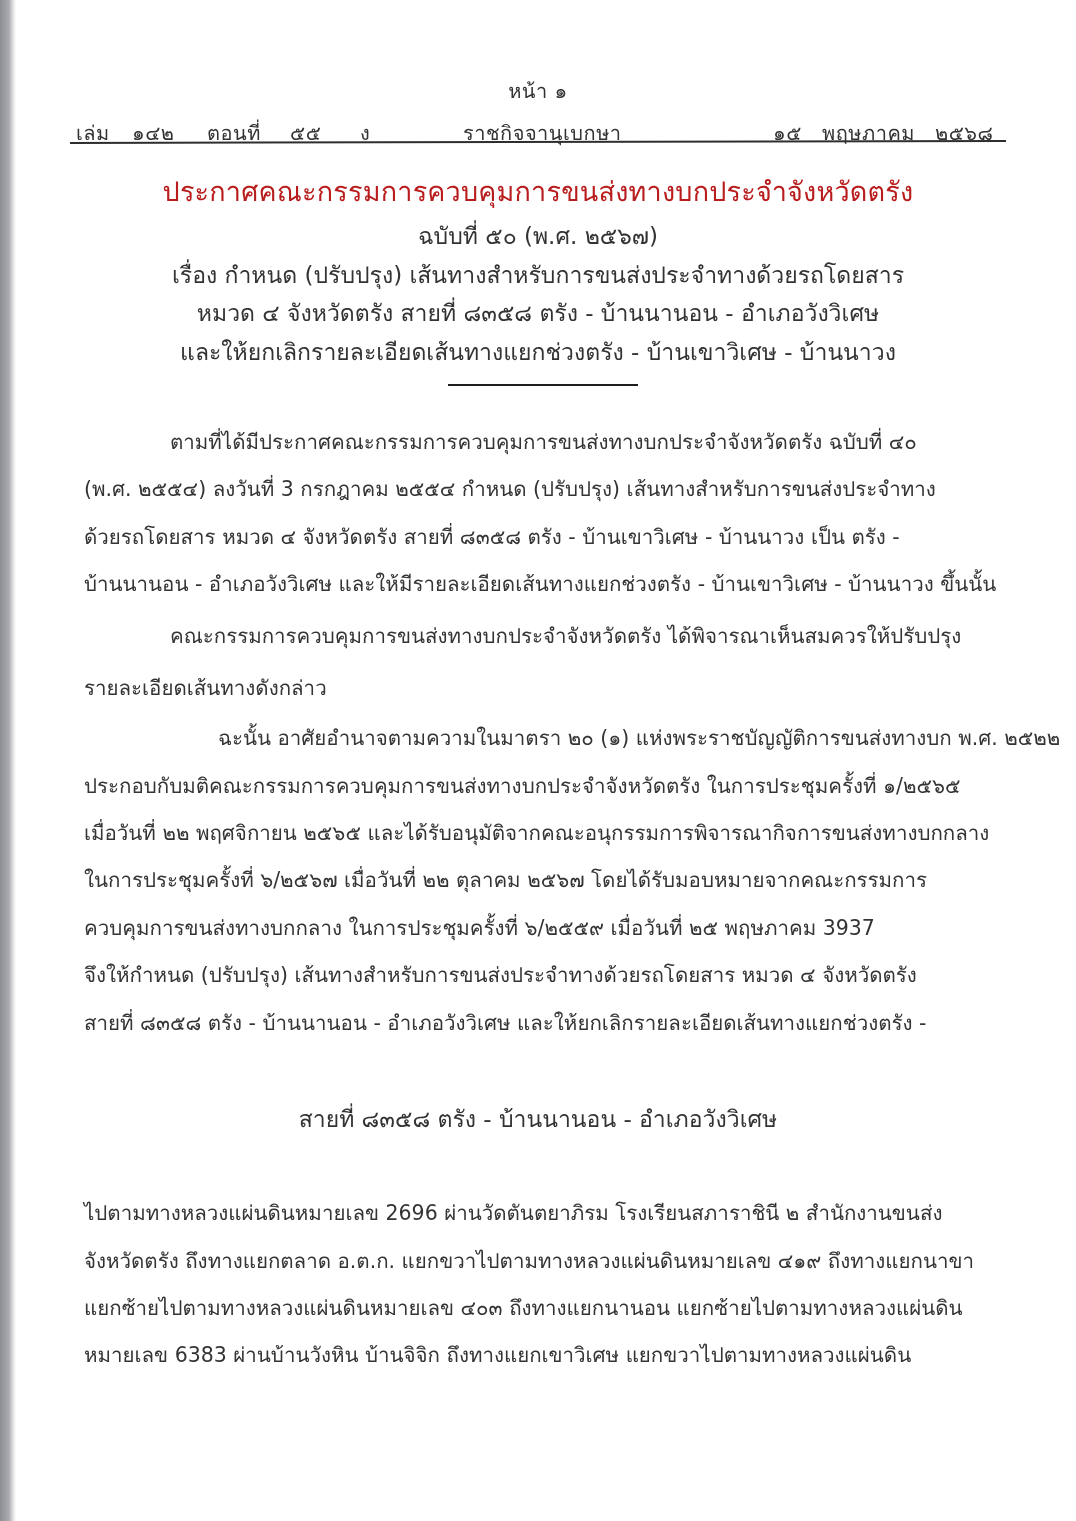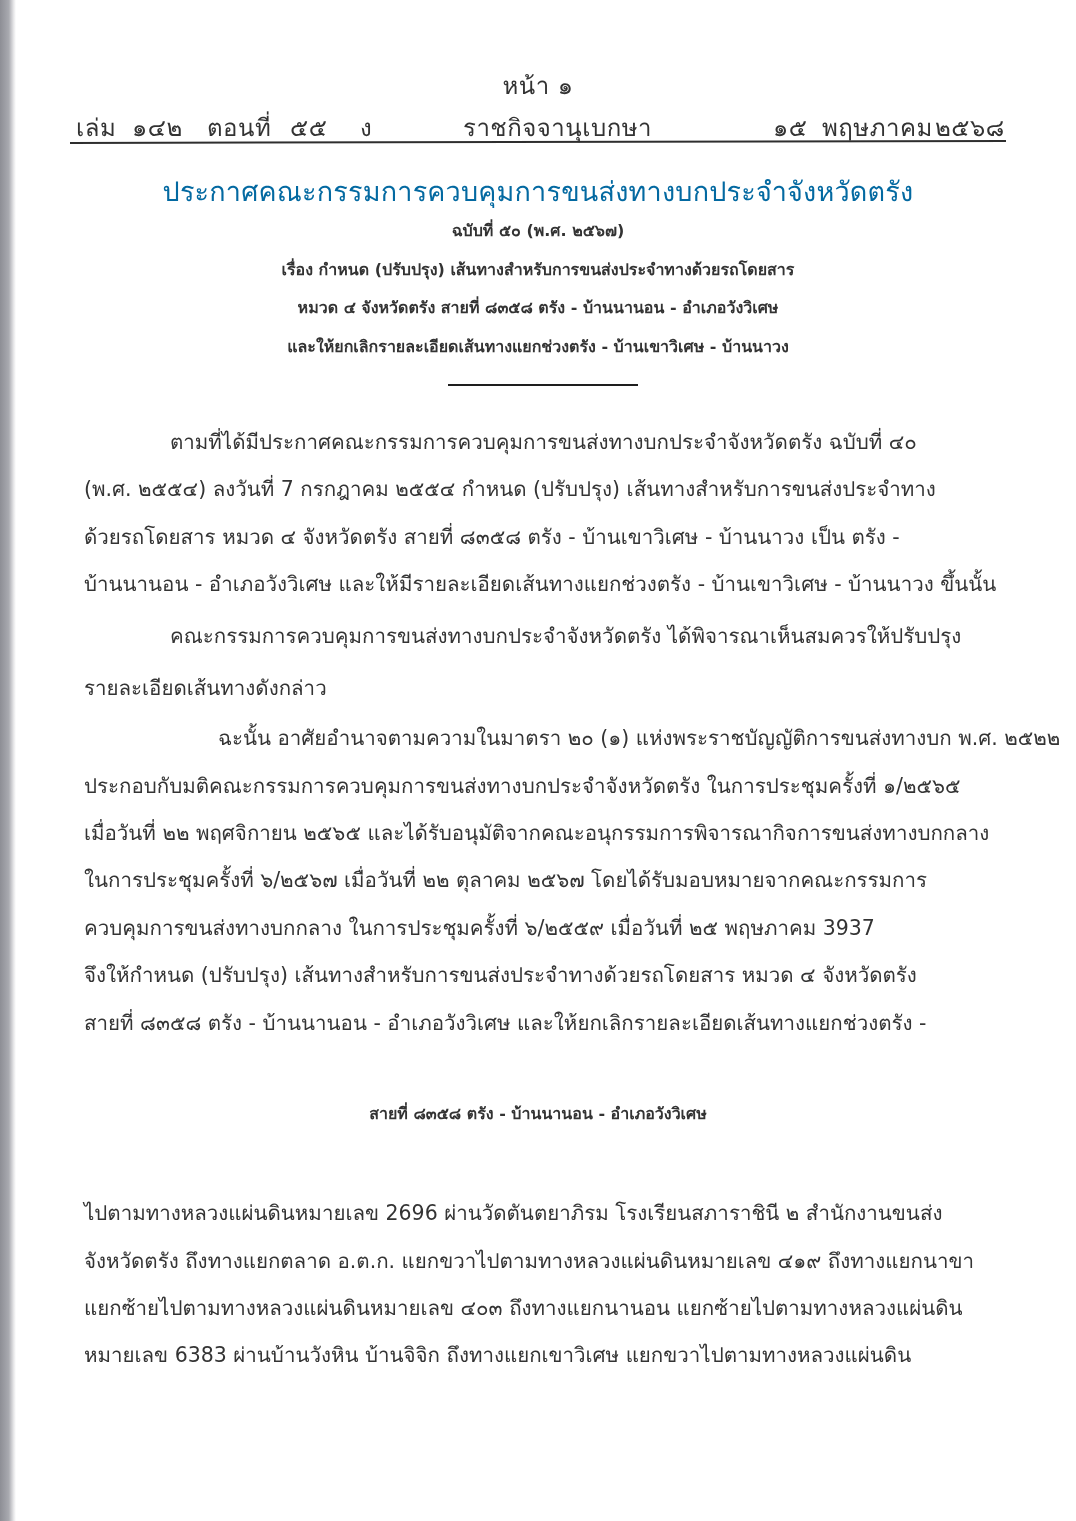--- a/index.html
+++ b/index.html
@@ -20,37 +20,37 @@
       left: 0; top: 0;
       width: 16px; height: 1521px;
       background: linear-gradient(to right, #8d8e95 0%, #a9aab0 55%, #e6e6e8 85%, #ffffff 100%);
     }
     .page {
       position: absolute;
       left: 0; top: 0;
       width: 1076px; height: 1521px;
     }
     .abs { position: absolute; white-space: nowrap; }
-    .hdr { font-size: 24px; letter-spacing: 0.5px; color: #333; }
+    .hdr { font-size: 20px; letter-spacing: 0.5px; color: #333; margin-top: 9px; }
     .header-rule {
       position: absolute;
       left: 70px; top: 141px;
       width: 936px; height: 2px;
       background: #2e2e2e;
       transform: rotate(-0.12deg);
     }
     .title {
       font-size: 27px;
-      color: #0369a1;
+      color: #b91c1c;
       letter-spacing: 0.2px;
     }
     .center {
       left: 0; width: 1076px; text-align: center;
     }
-    .sub { font-size: 16px; color: #333; font-weight: bold; }
+    .sub { font-size: 23px; color: #333; }
     .divider {
       position: absolute;
       left: 448px; top: 384px;
       width: 190px; height: 2px;
       background: #1e1e1e;
     }
     .line {
       font-size: 20.5px;
       color: #343434;
       display: flex;
@@ -82,21 +82,21 @@
 
   <div class="abs title center" style="top:170px;">ประกาศคณะกรรมการควบคุมการขนส่งทางบกประจำจังหวัดตรัง</div>
   <div class="abs sub center" style="top:218px;">ฉบับที่ ๕๐ (พ.ศ. ๒๕๖๗)</div>
   <div class="abs sub center" style="top:257px;">เรื่อง  กำหนด (ปรับปรุง) เส้นทางสำหรับการขนส่งประจำทางด้วยรถโดยสาร</div>
   <div class="abs sub center" style="top:295px;">หมวด ๔ จังหวัดตรัง สายที่ ๘๓๕๘ ตรัง - บ้านนานอน - อำเภอวังวิเศษ</div>
   <div class="abs sub center" style="top:334px;">และให้ยกเลิกรายละเอียดเส้นทางแยกช่วงตรัง - บ้านเขาวิเศษ - บ้านนาวง</div>
 
   <div class="divider"></div>
 
   <div class="abs line" style="left:170px; width:832px; top:425px;">ตามที่ได้มีประกาศคณะกรรมการควบคุมการขนส่งทางบกประจำจังหวัดตรัง ฉบับที่ ๔๐</div>
-  <div class="abs line" style="left:84px; width:918px; top:472px;">(พ.ศ. ๒๕๕๔) ลงวันที่ 7 กรกฎาคม ๒๕๕๔ กำหนด (ปรับปรุง) เส้นทางสำหรับการขนส่งประจำทาง</div>
+  <div class="abs line" style="left:84px; width:918px; top:472px;">(พ.ศ. ๒๕๕๔) ลงวันที่ 3 กรกฎาคม ๒๕๕๔ กำหนด (ปรับปรุง) เส้นทางสำหรับการขนส่งประจำทาง</div>
   <div class="abs line" style="left:84px; width:918px; top:520px;">ด้วยรถโดยสาร หมวด ๔ จังหวัดตรัง สายที่ ๘๓๕๘ ตรัง - บ้านเขาวิเศษ - บ้านนาวง เป็น ตรัง -</div>
   <div class="abs line" style="left:84px; width:918px; top:567px;">บ้านนานอน - อำเภอวังวิเศษ และให้มีรายละเอียดเส้นทางแยกช่วงตรัง - บ้านเขาวิเศษ - บ้านนาวง ขึ้นนั้น</div>
 
   <div class="abs line" style="left:170px; width:832px; top:619px;">คณะกรรมการควบคุมการขนส่งทางบกประจำจังหวัดตรัง ได้พิจารณาเห็นสมควรให้ปรับปรุง</div>
   <div class="abs line last" style="left:84px; top:671px;">รายละเอียดเส้นทางดังกล่าว</div>
 
   <div class="abs line" style="left:170px; width:832px; top:721px;margin-left:48px;">ฉะนั้น อาศัยอำนาจตามความในมาตรา ๒๐ (๑) แห่งพระราชบัญญัติการขนส่งทางบก พ.ศ. ๒๕๒๒</div>
   <div class="abs line" style="left:84px; width:918px; top:769px;">ประกอบกับมติคณะกรรมการควบคุมการขนส่งทางบกประจำจังหวัดตรัง ในการประชุมครั้งที่ ๑/๒๕๖๕</div>
   <div class="abs line" style="left:84px; width:918px; top:816px;">เมื่อวันที่ ๒๒ พฤศจิกายน ๒๕๖๕ และได้รับอนุมัติจากคณะอนุกรรมการพิจารณากิจการขนส่งทางบกกลาง</div>
   <div class="abs line" style="left:84px; width:918px; top:863px;">ในการประชุมครั้งที่ ๖/๒๕๖๗ เมื่อวันที่ ๒๒ ตุลาคม ๒๕๖๗ โดยได้รับมอบหมายจากคณะกรรมการ</div>

